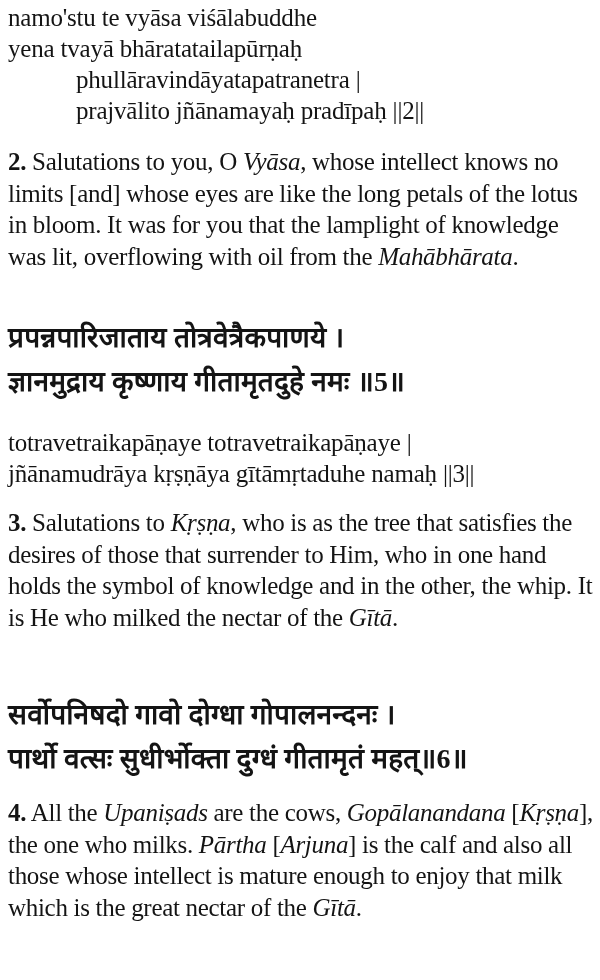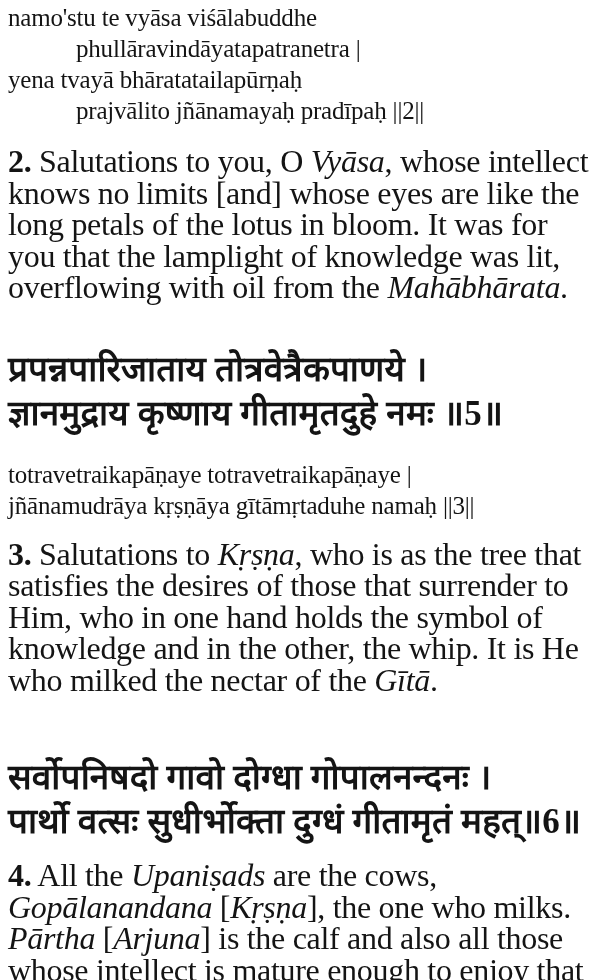--- a/index.html
+++ b/index.html
@@ -22,29 +22,29 @@
   
   .translit {
     font-size: 25px;
     line-height: 31px;
     letter-spacing: -0.2px;
   }
   .tline { white-space: nowrap; }
   .tline.indent { padding-left: 68px; }
   
   .devanagari {
-    font-size: 35px;
+    font-size: 28px;
     line-height: 44px;
     font-weight: 600;
     letter-spacing: 0.2px;
   }
   .dline { white-space: nowrap; }
   
   .para {
-    font-size: 32px;
+    font-size: 25px;
     line-height: 31.5px;
     letter-spacing: -0.3px;
     margin: 0;
     text-align: left;
   }
   .para .bold { font-weight: 700; }
   .para .italic { font-style: italic; }
   
   .mt-para2    { margin-top: 20px; }
   .mt-dev3     { margin-top: 44px; }
@@ -55,22 +55,22 @@
   .mt-para4    { margin-top: 16px; }
 </style>
 </head>
 <body>
 
 <div class="page">
 
   <section>
     <div class="translit">
       <div class="tline">namo'stu te vyāsa viśālabuddhe</div>
+      <div class="tline">yena tvayā bhāratatailapūrṇaḥ</div>
       <div class="tline indent">phullāravindāyatapatranetra |</div>
-      <div class="tline">yena tvayā bhāratatailapūrṇaḥ</div>
       <div class="tline indent">prajvālito jñānamayaḥ pradīpaḥ ||2||</div>
     </div>
     <p class="para mt-para2"><span class="bold">2.</span><span> Salutations to you, O </span><span class="italic">Vyāsa</span><span>, whose intellect knows no limits [and] whose eyes are like the long petals of the lotus in bloom. It was for you that the lamplight of knowledge was lit, overflowing with oil from the </span><span class="italic">Mahābhārata</span><span>.</span></p>
   </section>
 
   <section>
     <div class="devanagari mt-dev3">
       <div class="dline">प्रपन्नपारिजाताय तोत्रवेत्रैकपाणये ।</div>
       <div class="dline">ज्ञानमुद्राय कृष्णाय गीतामृतदुहे नमः ॥5॥</div>
     </div>

